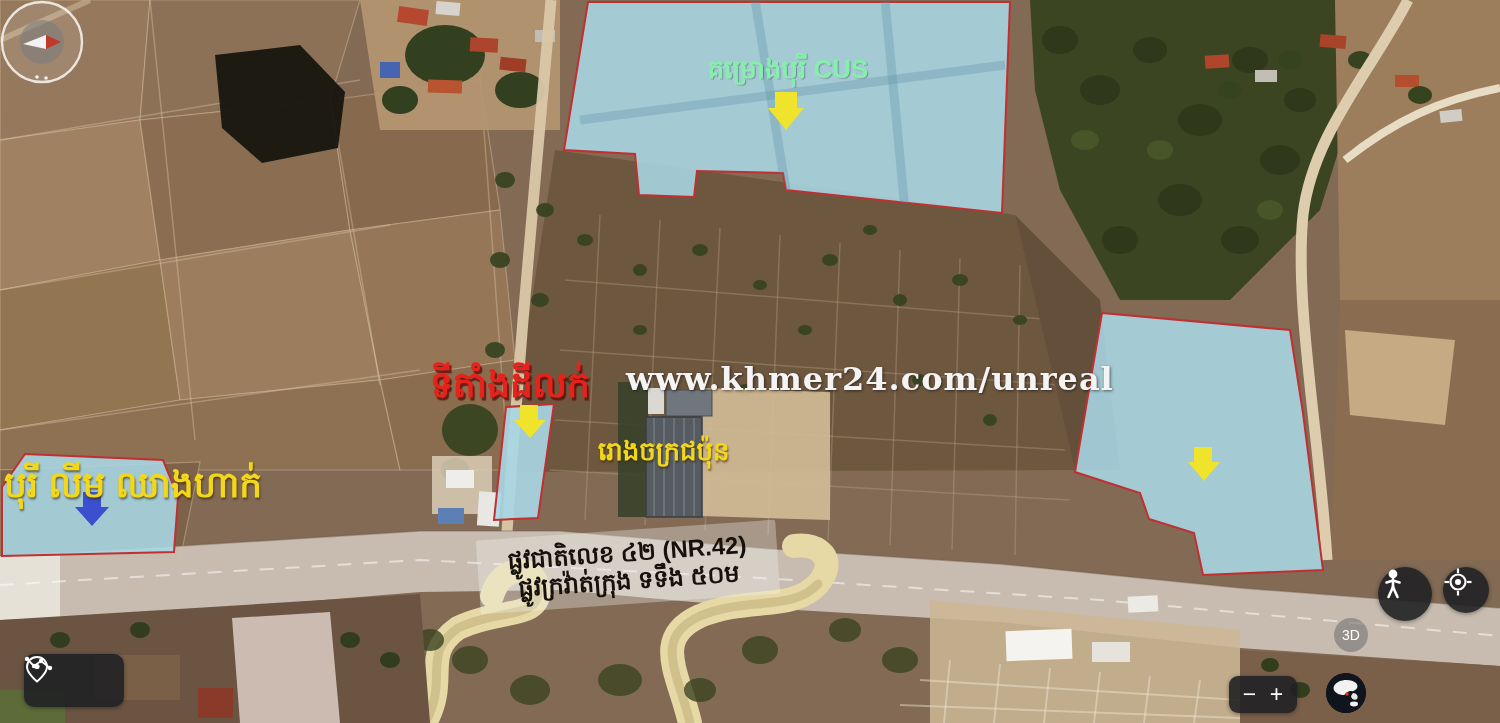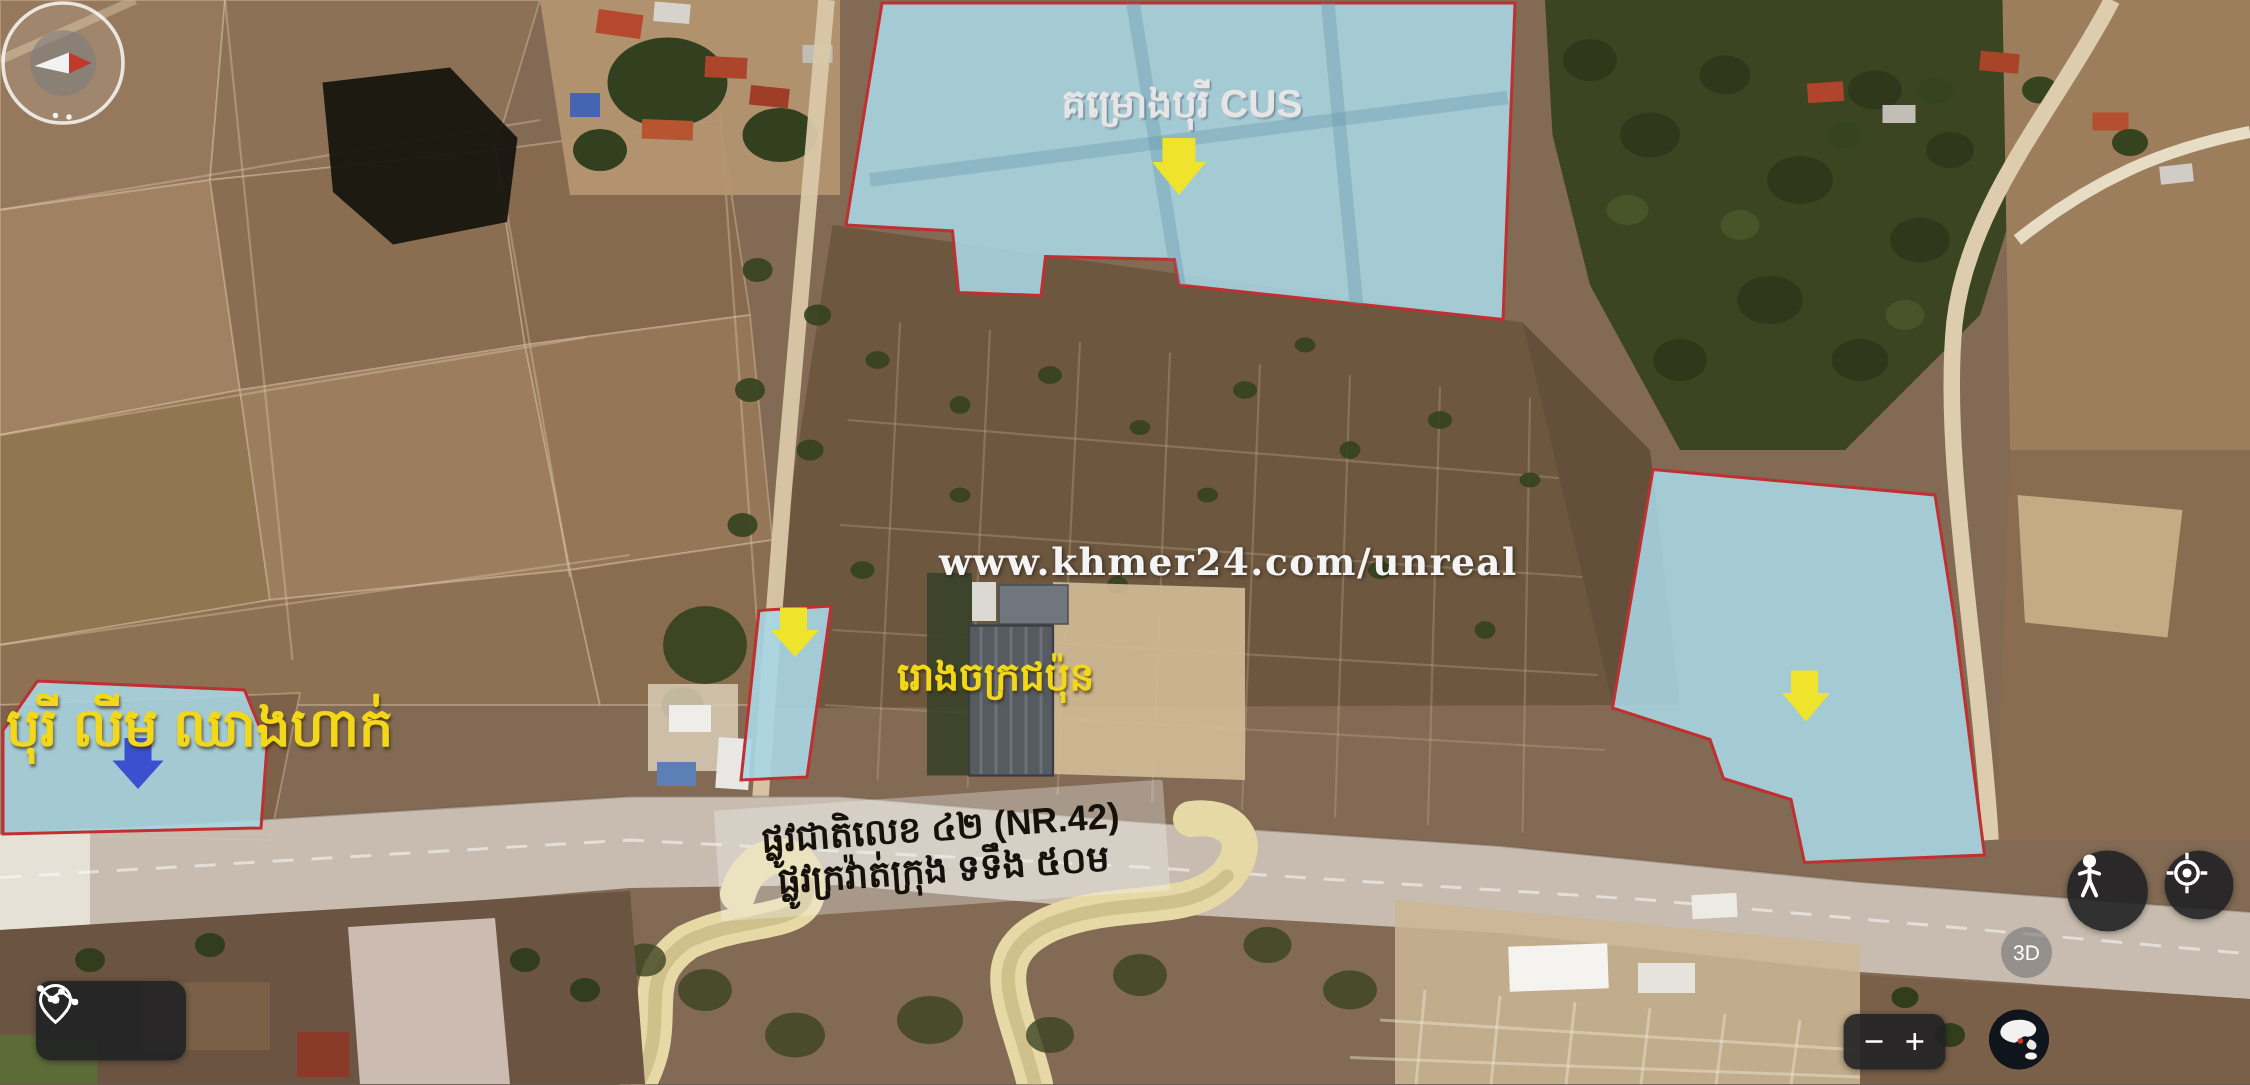--- a/index.html
+++ b/index.html
@@ -3,26 +3,26 @@
 <meta charset="utf-8">
 <style>
   html,body{margin:0;padding:0;background:#555;}
   #stage{
     position:relative;width:1500px;height:723px;overflow:hidden;
     background:#7d6450;font-family:"Liberation Sans",sans-serif;
     -webkit-user-select:none;user-select:none;
   }
   #stage svg{position:absolute;left:0;top:0;}
   .label{position:absolute;font-weight:800;line-height:1.05;white-space:nowrap;z-index:30;}
-  .label-blue{color:#e5e5e5;text-shadow:0 1px 0 rgba(255,255,255,.25),1px 1px 1px rgba(0,0,40,.35);}
+  .label-blue{color:#86efac;text-shadow:0 1px 0 rgba(255,255,255,.25),1px 1px 1px rgba(0,0,40,.35);}
   .label-red{color:#e8211a;text-shadow:2px 3px 1px rgba(96,10,6,.8);}
   .label-yellow{color:#f2d818;text-shadow:1px 2px 2px rgba(55,35,0,.6);}
   .watermark{
     position:absolute;left:626px;top:360px;z-index:40;
-    font-family:"DejaVu Serif",serif;font-size:25px;font-weight:700;
+    font-family:"DejaVu Serif",serif;font-size:32px;font-weight:700;
     color:#f4f4f4;text-shadow:1px 1px 3px rgba(0,0,0,.55);letter-spacing:1px;
   }
   .road-plate{
     position:absolute;left:478px;top:530px;width:300px;height:74px;z-index:28;
     background:rgba(244,244,242,.34);transform:rotate(-4deg);border-radius:2px;
     display:flex;flex-direction:column;justify-content:center;align-items:center;gap:2px;
   }
   .road-plate .rl{font-weight:800;color:#16110b;font-size:24px;line-height:1.1;white-space:nowrap;}
   .dark-btn{background:rgba(32,33,36,.9);box-shadow:0 1px 4px rgba(0,0,0,.4);}
   .toolbar{
@@ -270,20 +270,21 @@
 
     <polygon points="775,92 797,92 797,108 804,108 786,130 768,108 775,108" fill="#efe32b"></polygon>
     <polygon points="520,405 538,405 538,420 546,420 530,438 514,420 520,420" fill="#efe32b"></polygon>
     <polygon points="1194,447 1212,447 1212,462 1220,462 1204,481 1188,462 1194,462" fill="#efe32b"></polygon>
     <polygon points="83,492 101,492 101,507 109,507 92,526 75,507 83,507" fill="#3a50cf"></polygon>
   </svg>
   </div>
 
   <div class="label label-blue" style="left:658px;top:56px;width:260px;text-align:center;font-size:26px;">គម្រោងបុរី CUS</div>
 
+  <div class="label label-red" style="left:430px;top:366px;font-size:36px;">ទីតាំងដីលក់</div>
 
   <div class="label label-yellow" style="left:598px;top:438px;font-size:26px;">រោងចក្រជប៉ុន</div>
 
   <div class="label label-yellow" style="left:4px;top:466px;font-size:36px;">បុរី លីម ឈាងហាក់</div>
 
 
   <div class="road-plate">
     <div class="rl">ផ្លូវជាតិលេខ ៤២ (NR.42)</div>
     <div class="rl">ផ្លូវក្រវ៉ាត់ក្រុង ទទឹង ៥០ម</div>
   </div>

